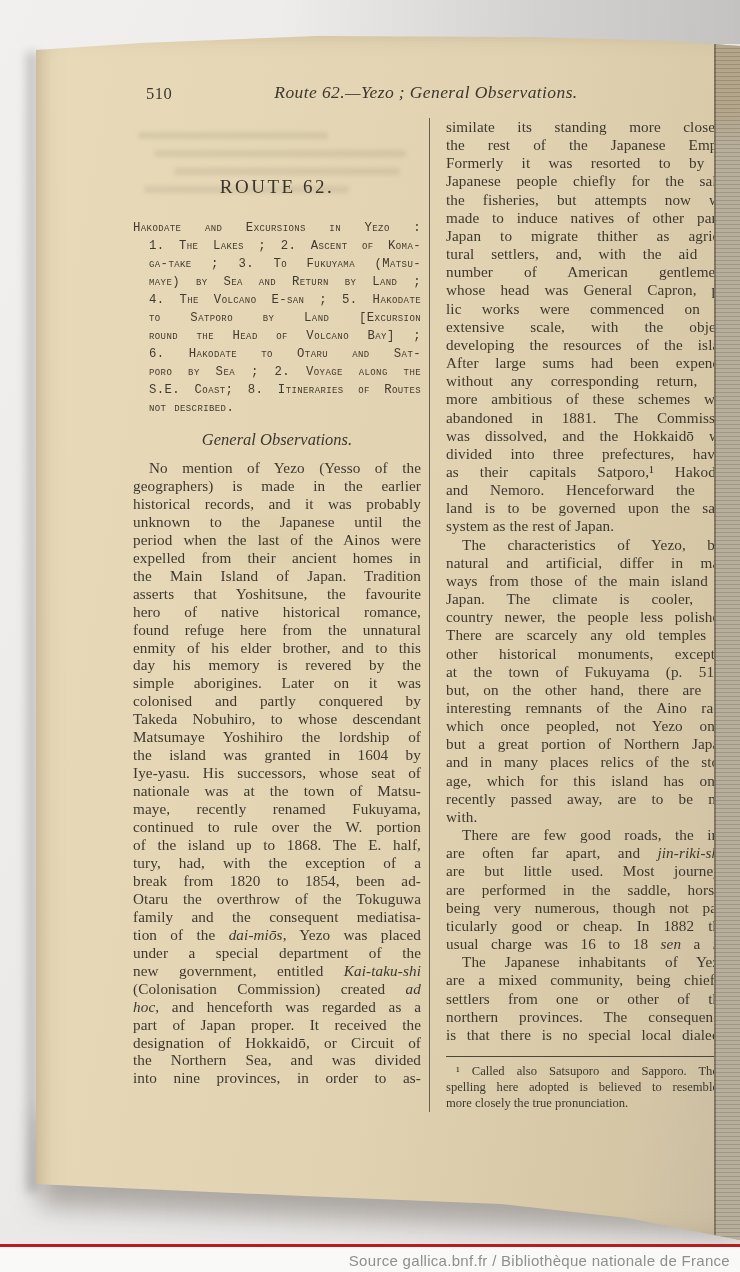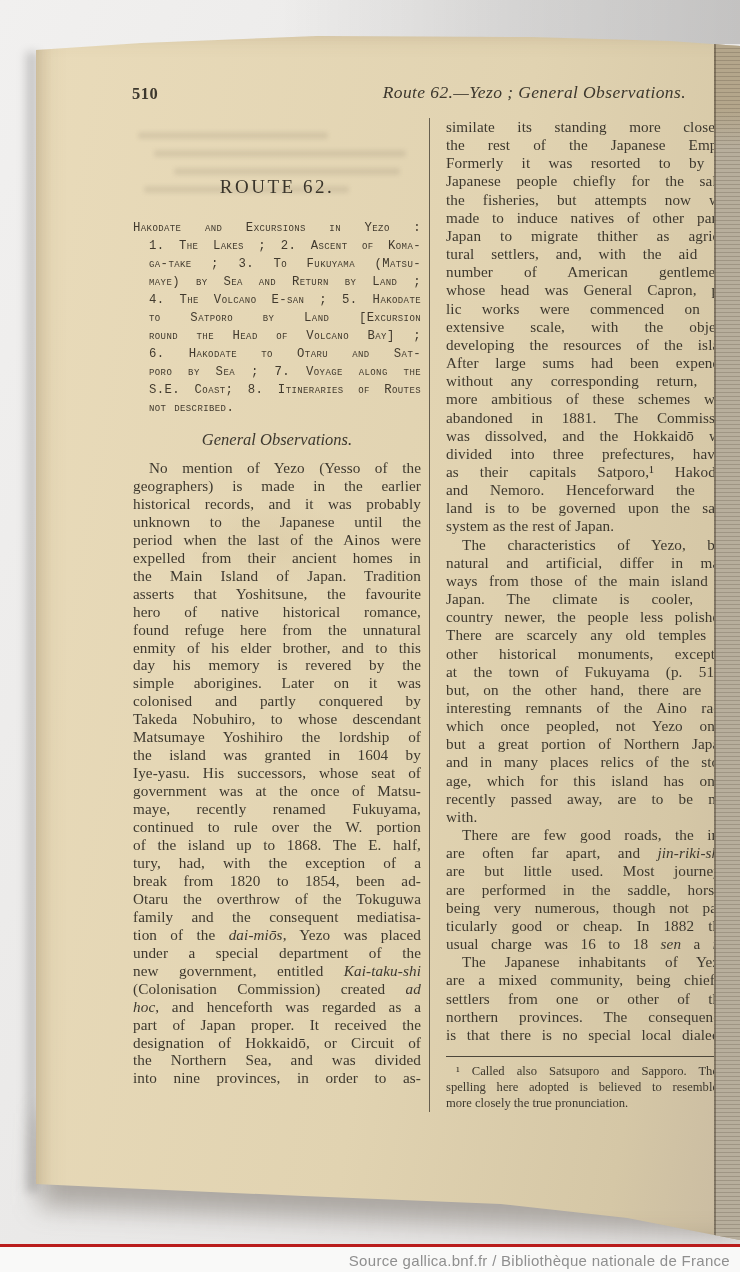--- a/index.html
+++ b/index.html
@@ -24,22 +24,22 @@
     clip-path:polygon(0 22px,15% 15px,40% 8px,70% 9px,90% 13px,100% 18px,
                       100% 1212px,84% 1190px,66% 1176px,38% 1168px,12% 1160px,0 1156px);
   }
   .stain{position:absolute;border-radius:50%;pointer-events:none;}
   .stain.s1{left:150px;top:470px;width:160px;height:90px;background:radial-gradient(ellipse,rgba(150,120,60,.08),rgba(150,120,60,0) 70%);}
   .stain.s2{left:430px;top:820px;width:180px;height:110px;background:radial-gradient(ellipse,rgba(140,110,60,.07),rgba(140,110,60,0) 70%);}
   .ghost{position:absolute;background:rgba(122,110,86,.15);filter:blur(2px);height:7px;border-radius:3px;}
   .g1{left:102px;top:104px;width:190px;} .g2{left:118px;top:122px;width:252px;}
   .g3{left:138px;top:140px;width:226px;} .g4{left:108px;top:158px;width:205px;}
 
-  .pg-num{position:absolute;left:96px;top:56px;font-size:16.5px;letter-spacing:.5px;font-weight:bold;}
-  .run-title{position:absolute;left:130px;top:54px;width:520px;text-align:right;
+  .pg-num{position:absolute;left:110px;top:56px;font-size:16.5px;letter-spacing:.5px;}
+  .run-title{position:absolute;left:130px;top:54px;width:520px;text-align:center;
     font-style:italic;font-size:17.5px;letter-spacing:.4px;}
 
   .col{position:absolute;}
   .col-left{left:97px;top:148px;width:288px;}
   .col-right{left:410px;top:90px;width:281px;}
   .divider{position:absolute;left:393px;top:90px;width:1px;height:994px;background:rgba(62,56,45,.75);}
 
   .ln{text-align:justify;text-align-last:justify;min-height:1em;}
   .ln.last{text-align-last:left;}
   em{font-style:italic;}
@@ -95,21 +95,21 @@
       </div>
       <div class="blk argument">
         <div class="ln">Hakodate and Excursions in Yezo :</div>
         <div class="ln">1. The Lakes ; 2. Ascent of Koma-</div>
         <div class="ln">ga-take ; 3. To Fukuyama (Matsu-</div>
         <div class="ln">maye) by Sea and Return by Land ;</div>
         <div class="ln">4. The Volcano E-san ; 5. Hakodate</div>
         <div class="ln">to Satporo by Land [Excursion</div>
         <div class="ln">round the Head of Volcano Bay] ;</div>
         <div class="ln">6. Hakodate to Otaru and Sat-</div>
-        <div class="ln">poro by Sea ; 7. Voyage along the</div>
+        <div class="ln">poro by Sea ; 2. Voyage along the</div>
         <div class="ln">S.E. Coast; 8. Itineraries of Routes</div>
         <div class="ln last">not described.</div>
       </div>
       <div class="blk obs-head">
         <div class="ln last">General Observations.</div>
       </div>
       <div class="blk para">
         <div class="ln ind">No mention of Yezo (Yesso of the</div>
         <div class="ln">geographers) is made in the earlier</div>
         <div class="ln">historical records, and it was probably</div>
@@ -121,21 +121,21 @@
         <div class="ln">hero of native historical romance,</div>
         <div class="ln">found refuge here from the unnatural</div>
         <div class="ln">enmity of his elder brother, and to this</div>
         <div class="ln">day his memory is revered by the</div>
         <div class="ln">simple aborigines.  Later on it was</div>
         <div class="ln">colonised and partly conquered by</div>
         <div class="ln">Takeda Nobuhiro, to whose descendant</div>
         <div class="ln">Matsumaye Yoshihiro the lordship of</div>
         <div class="ln">the island was granted in 1604 by</div>
         <div class="ln">Iye-yasu.  His successors, whose seat of</div>
-        <div class="ln">government was at the once of Matsu-</div>
+        <div class="ln">nationale was at the town of Matsu-</div>
         <div class="ln">maye, recently renamed Fukuyama,</div>
         <div class="ln">continued to rule over the W. portion</div>
         <div class="ln">of the island up to 1868.  The E. half,</div>
         <div class="ln">tury, had, with the exception of a</div>
         <div class="ln">break from 1820 to 1854, been ad-</div>
         <div class="ln">Otaru the overthrow of the Tokuguwa</div>
         <div class="ln">family and the consequent mediatisa-</div>
         <div class="ln">tion of the <em>dai-miōs</em>, Yezo was placed</div>
         <div class="ln">under a special department of the</div>
         <div class="ln">new government, entitled <em>Kai-taku-shi</em></div>

